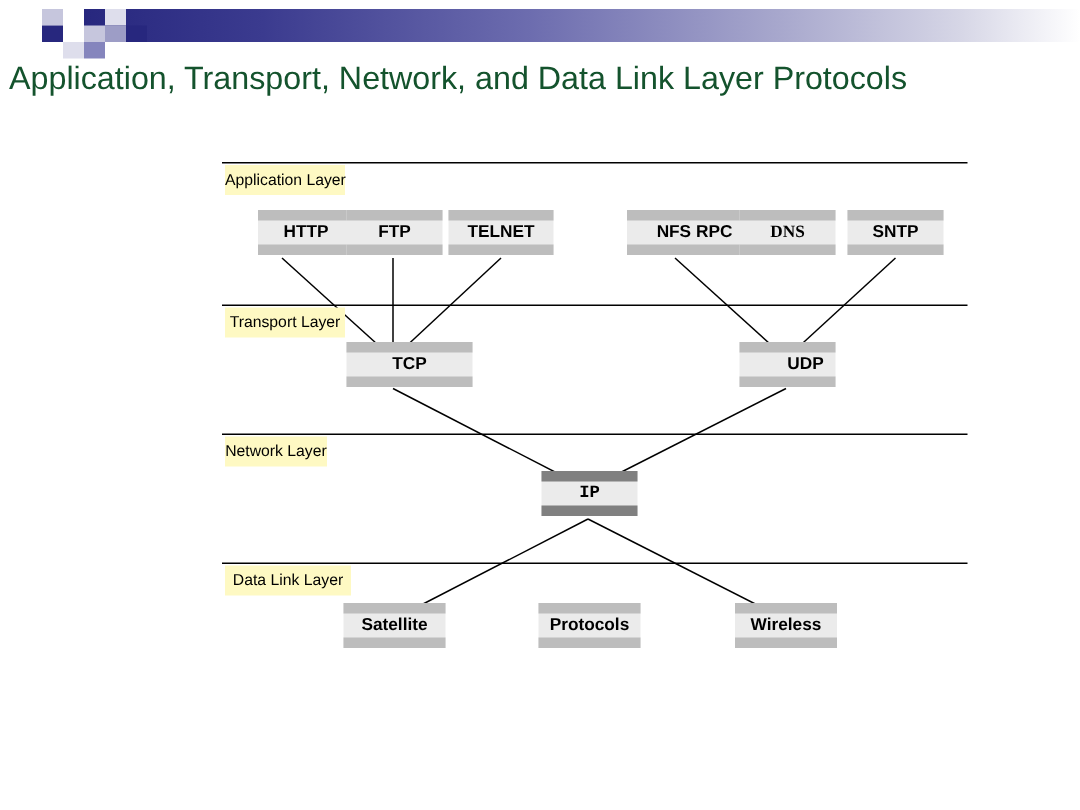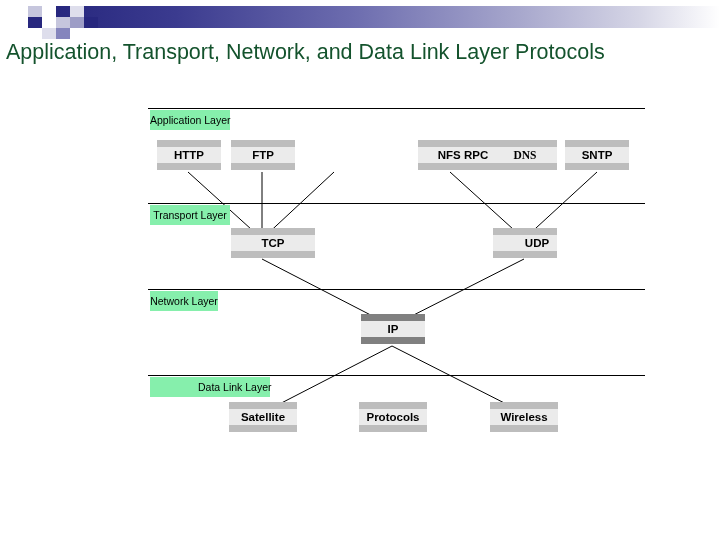--- a/index.html
+++ b/index.html
@@ -63,21 +63,21 @@
   
   .layer-line {
     position: absolute;
     height: 0;
     border-top: 1px solid #000000;
   }
 
   
   .layer-label {
     position: absolute;
-    background: #86efac;
+    background: #fef9c3;
     color: #000000;
     font-size: 10.5px;
     line-height: 20px;
     text-align: center;
     height: 20px;
     white-space: nowrap;
   }
 
   
   .proto-box {
@@ -90,20 +90,21 @@
     color: #000000;
     font-size: 11.5px;
     font-weight: bold;
     line-height: 16px;
     text-align: center;
     white-space: nowrap;
   }
   .proto-box.dark {
     border-top-color: #808080;
     border-bottom-color: #808080;
+    font-family: Liberation Mono, monospace;
   }
 </style>
 </head>
 <body>
 
 <div id="header-decoration">
   <div id="deco-gradient-bar"></div>
   <div class="deco-sq" style="left:28px;  top:6px;  width:14px; height:11px; background:#c6c6dd;"></div>
   <div class="deco-sq" style="left:28px;  top:17px; width:14px; height:11px; background:#27277e;"></div>
   <div class="deco-sq" style="left:42px;  top:17px; width:14px; height:11px; background:#ffffff;"></div>
@@ -137,24 +138,25 @@
   </svg>
 
   <div class="layer-line" style="left:148px; top:8px;   width:497px;"></div>
   <div class="layer-line" style="left:148px; top:103px; width:497px;"></div>
   <div class="layer-line" style="left:148px; top:189px; width:497px;"></div>
   <div class="layer-line" style="left:148px; top:275px; width:497px;"></div>
 
   <div class="layer-label" style="left:150px; top:10px;  width:80px;">Application Layer</div>
   <div class="layer-label" style="left:150px; top:105px; width:80px;">Transport Layer</div>
   <div class="layer-label" style="left:150px; top:191px; width:68px;">Network Layer</div>
-  <div class="layer-label" style="left:150px; top:277px; width:72px;padding-left:48px;">Data Link Layer</div>
+  <div class="layer-label" style="left:150px; top:277px; width:84px;">Data Link Layer</div>
 
-  <div class="proto-box" style="left:157px; top:40px; width:64px;">HTTP</div>
+  <div class="proto-box" style="left:172px; top:40px; width:64px;">HTTP</div>
   <div class="proto-box" style="left:231px; top:40px; width:64px;text-align:center;">FTP</div>
+  <div class="proto-box" style="left:299px; top:40px; width:70px;">TELNET</div>
   <div class="proto-box" style="left:418px; top:40px; width:90px;">NFS RPC</div>
   <div class="proto-box" style="left:493px; top:40px; width:64px;font-family:Liberation Serif, serif;">DNS</div>
   <div class="proto-box" style="left:565px; top:40px; width:64px;">SNTP</div>
 
   <div class="proto-box" style="left:231px; top:128px; width:84px;">TCP</div>
   <div class="proto-box" style="left:493px; top:128px; width:64px;padding-left:24px;">UDP</div>
 
   <div class="proto-box dark" style="left:361px; top:214px; width:64px;">IP</div>
 
   <div class="proto-box" style="left:229px; top:302px; width:68px;">Satellite</div>

